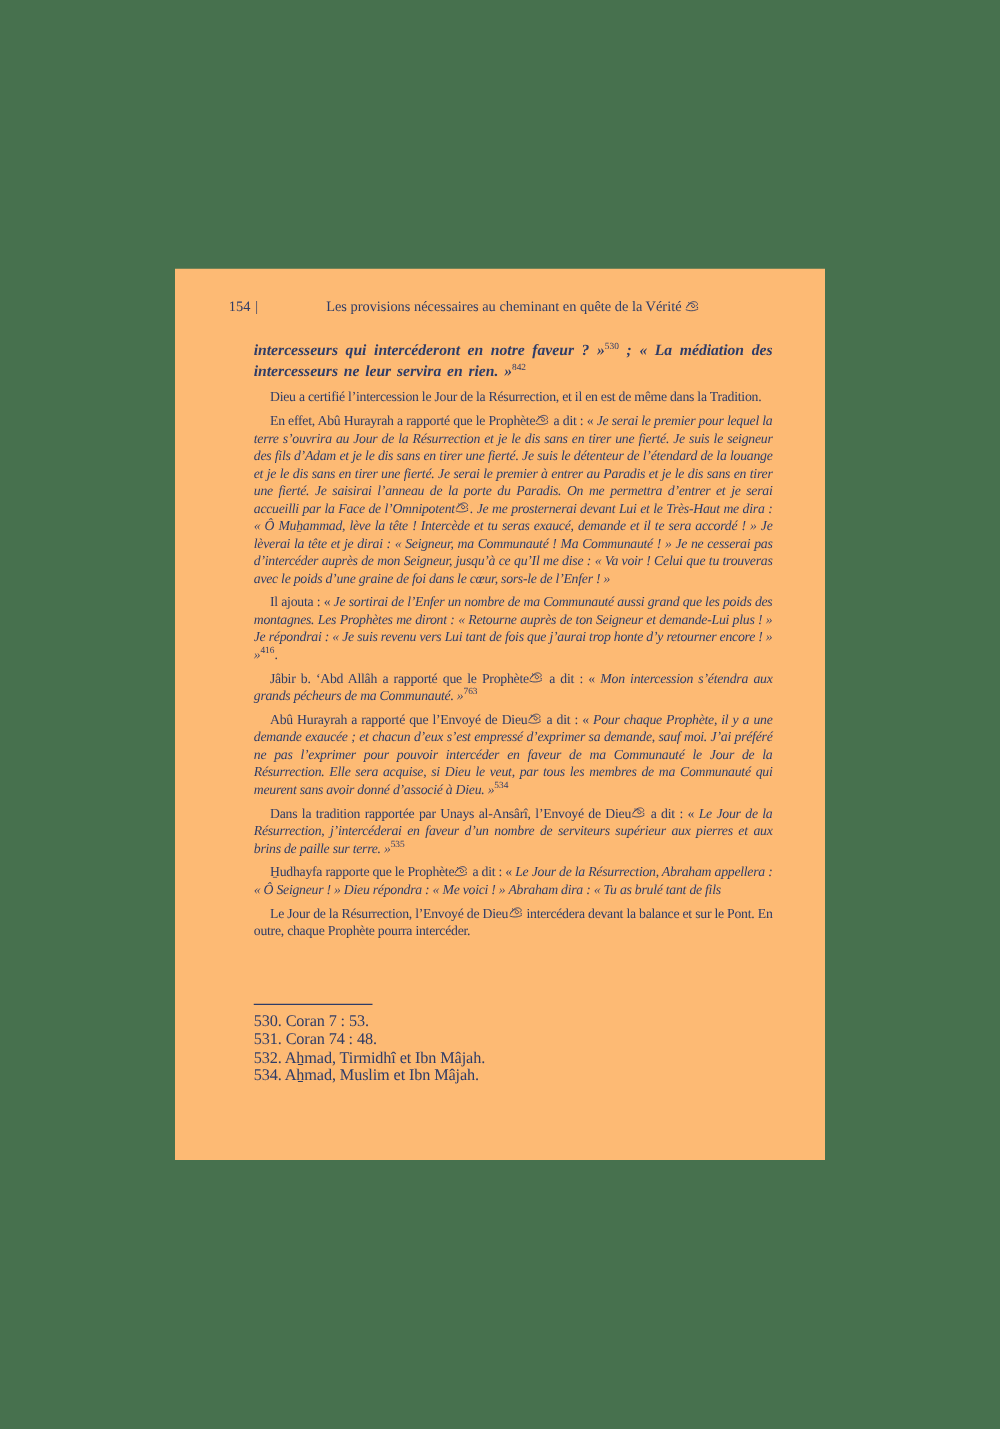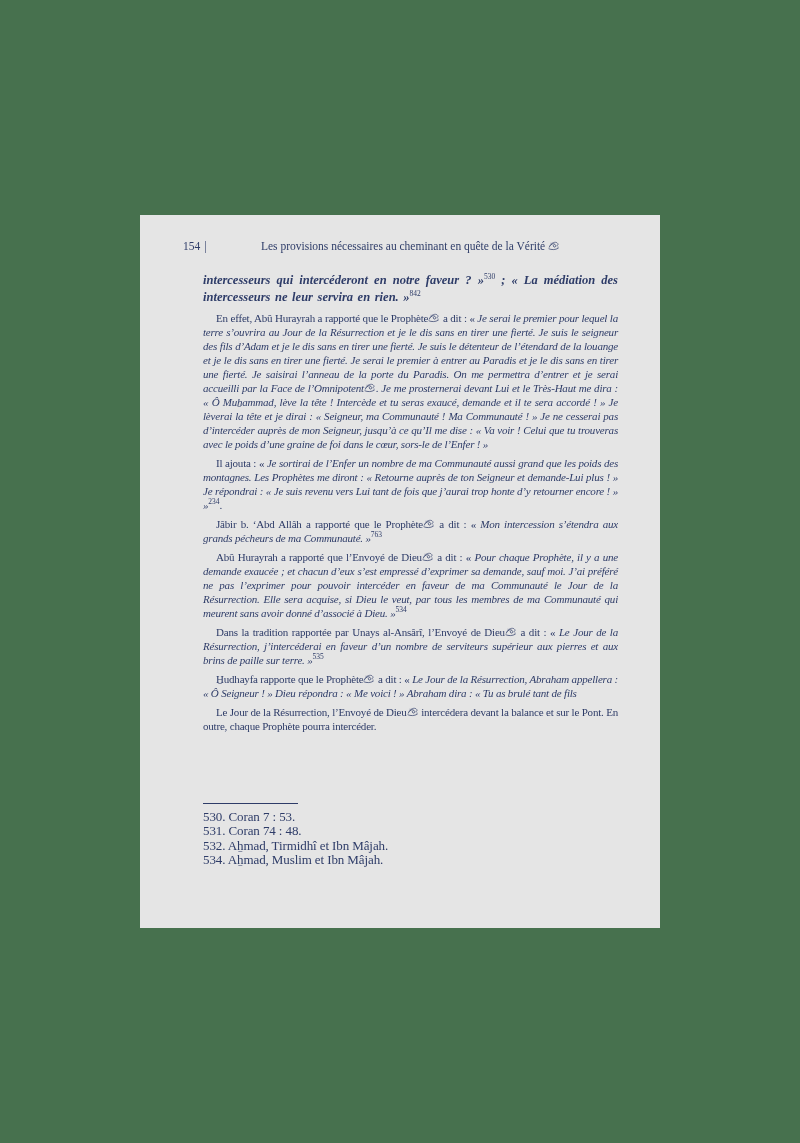--- a/index.html
+++ b/index.html
@@ -3,21 +3,21 @@
 <meta charset="utf-8">
 <style>
   html,body { margin:0; padding:0; }
   body {
     width:800px; height:1143px; position:relative;
     background:#47714e;
     font-family:"Liberation Serif","DejaVu Serif",serif;
   }
   .page {
     position:absolute; left:140px; top:215px; width:520px; height:713px;
-    background:#e5e5e5; color:#2e3c68; overflow:hidden;
+    background:#fdba74; color:#2e3c68; overflow:hidden;
   }
   .textblock { position:absolute; left:63px; top:24px; width:415px; }
   .pageheader { position:relative; font-size:11.5px; line-height:14px; text-align:center; white-space:nowrap; }
   .folio-group { position:absolute; left:-20px; top:0; }
   .folio-group .bar { margin-left:4px; }
   .lead {
     margin:19px 0 0 0; font-size:12.5px; font-weight:bold; font-style:italic;
     line-height:17px; text-align:justify; word-spacing:1.5px;
   }
   .lead sup { font-weight:normal; font-style:normal; }
@@ -61,26 +61,27 @@
       <span class="folio-group"><span>154</span><span class="bar">|</span></span>
       <span>Les provisions nécessaires au cheminant en quête de la Vérité</span>
       <svg class="honorific" viewBox="0 0 20 16">
           <use href="#hon-glyph"></use>
         </svg>
     </div>
 
     <p class="lead"><span class="bi">intercesseurs qui intercéderont en notre faveur ? »</span><sup>530</sup><span class="bi"> ; « La médiation des intercesseurs ne leur servira en rien. »</span><sup>842</sup></p>
 
     <div class="bodytext">
+      <p><span class="r">Dieu a certifié l’intercession le Jour de la Résurrection, et il en est de même dans la Tradition.</span></p>
       <p><span class="r">En effet, Abû Hurayrah a rapporté que le Prophète</span><svg class="honorific" viewBox="0 0 20 16">
             <use href="#hon-glyph"></use>
           </svg><span class="r"> a dit : « </span><span class="i">Je serai le premier pour lequel la terre s’ouvrira au Jour de la Résurrection et je le dis sans en tirer une fierté. Je suis le seigneur des fils d’Adam et je le dis sans en tirer une fierté. Je suis le détenteur de l’étendard de la louange et je le dis sans en tirer une fierté. Je serai le premier à entrer au Paradis et je le dis sans en tirer une fierté. Je saisirai l’anneau de la porte du Paradis. On me permettra d’entrer et je serai accueilli par la Face de l’Omnipotent</span><svg class="honorific" viewBox="0 0 20 16">
             <use href="#hon-glyph"></use>
           </svg><span class="i">. Je me prosternerai devant Lui et le Très-Haut me dira : « Ô Muẖammad, lève la tête ! Intercède et tu seras exaucé, demande et il te sera accordé ! » Je lèverai la tête et je dirai : « Seigneur, ma Communauté ! Ma Communauté ! » Je ne cesserai pas d’intercéder auprès de mon Seigneur, jusqu’à ce qu’Il me dise : « Va voir ! Celui que tu trouveras avec le poids d’une graine de foi dans le cœur, sors-le de l’Enfer ! »</span></p>
-      <p><span class="r">Il ajouta : « </span><span class="i">Je sortirai de l’Enfer un nombre de ma Communauté aussi grand que les poids des montagnes. Les Prophètes me diront : « Retourne auprès de ton Seigneur et demande-Lui plus ! » Je répondrai : « Je suis revenu vers Lui tant de fois que j’aurai trop honte d’y retourner encore ! » »</span><sup>234</sup><span class="r">.</span></p>
+      <p><span class="r">Il ajouta : « </span><span class="i">Je sortirai de l’Enfer un nombre de ma Communauté aussi grand que les poids des montagnes. Les Prophètes me diront : « Retourne auprès de ton Seigneur et demande-Lui plus ! » Je répondrai : « Je suis revenu vers Lui tant de fois que j’aurai trop honte d’y retourner encore ! » »</span><sup>416</sup><span class="r">.</span></p>
       <p><span class="r">Jâbir b. ‘Abd Allâh a rapporté que le Prophète</span><svg class="honorific" viewBox="0 0 20 16">
             <use href="#hon-glyph"></use>
           </svg><span class="r"> a dit : « </span><span class="i">Mon intercession s’étendra aux grands pécheurs de ma Communauté. »</span><sup>763</sup></p>
       <p><span class="r">Abû Hurayrah a rapporté que l’Envoyé de Dieu</span><svg class="honorific" viewBox="0 0 20 16">
             <use href="#hon-glyph"></use>
           </svg><span class="r"> a dit : « </span><span class="i">Pour chaque Prophète, il y a une demande exaucée ; et chacun d’eux s’est empressé d’exprimer sa demande, sauf moi. J’ai préféré ne pas l’exprimer pour pouvoir intercéder en faveur de ma Communauté le Jour de la Résurrection. Elle sera acquise, si Dieu le veut, par tous les membres de ma Communauté qui meurent sans avoir donné d’associé à Dieu. »</span><sup>534</sup></p>
       <p><span class="r">Dans la tradition rapportée par Unays al-Ansârî, l’Envoyé de Dieu</span><svg class="honorific" viewBox="0 0 20 16">
             <use href="#hon-glyph"></use>
           </svg><span class="r"> a dit : « </span><span class="i">Le Jour de la Résurrection, j’intercéderai en faveur d’un nombre de serviteurs supérieur aux pierres et aux brins de paille sur terre. »</span><sup>535</sup></p>
       <p><span class="r">H̱udhayfa rapporte que le Prophète</span><svg class="honorific" viewBox="0 0 20 16">

